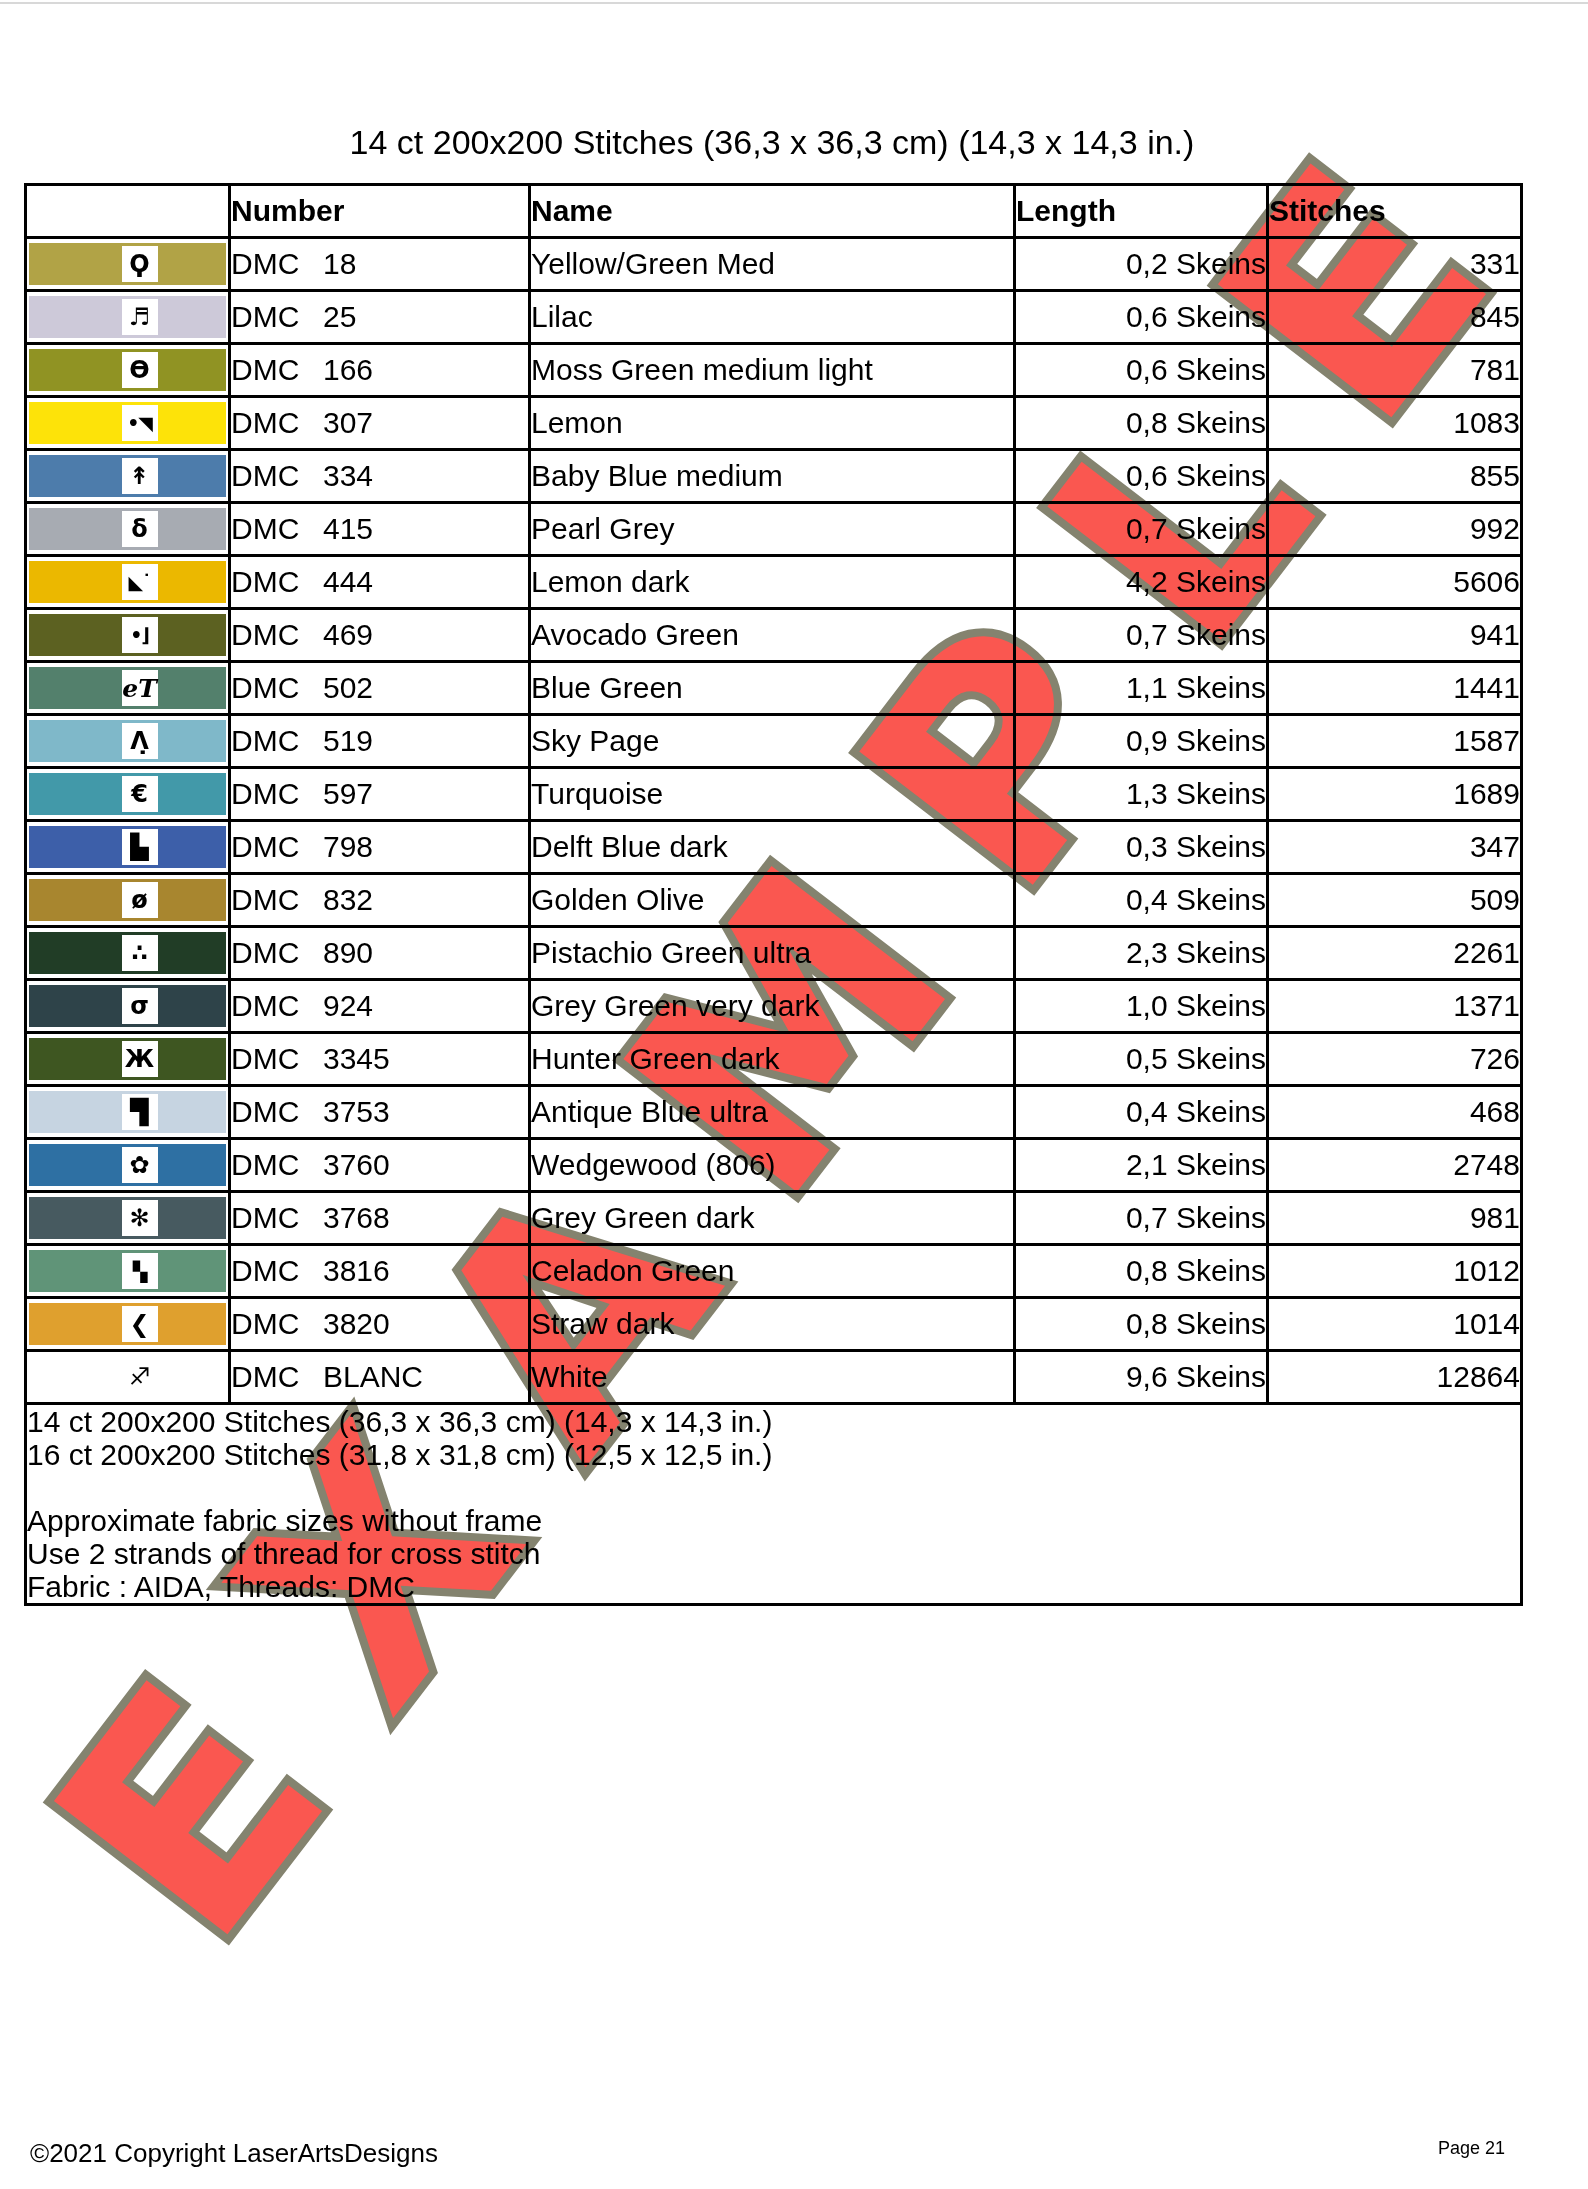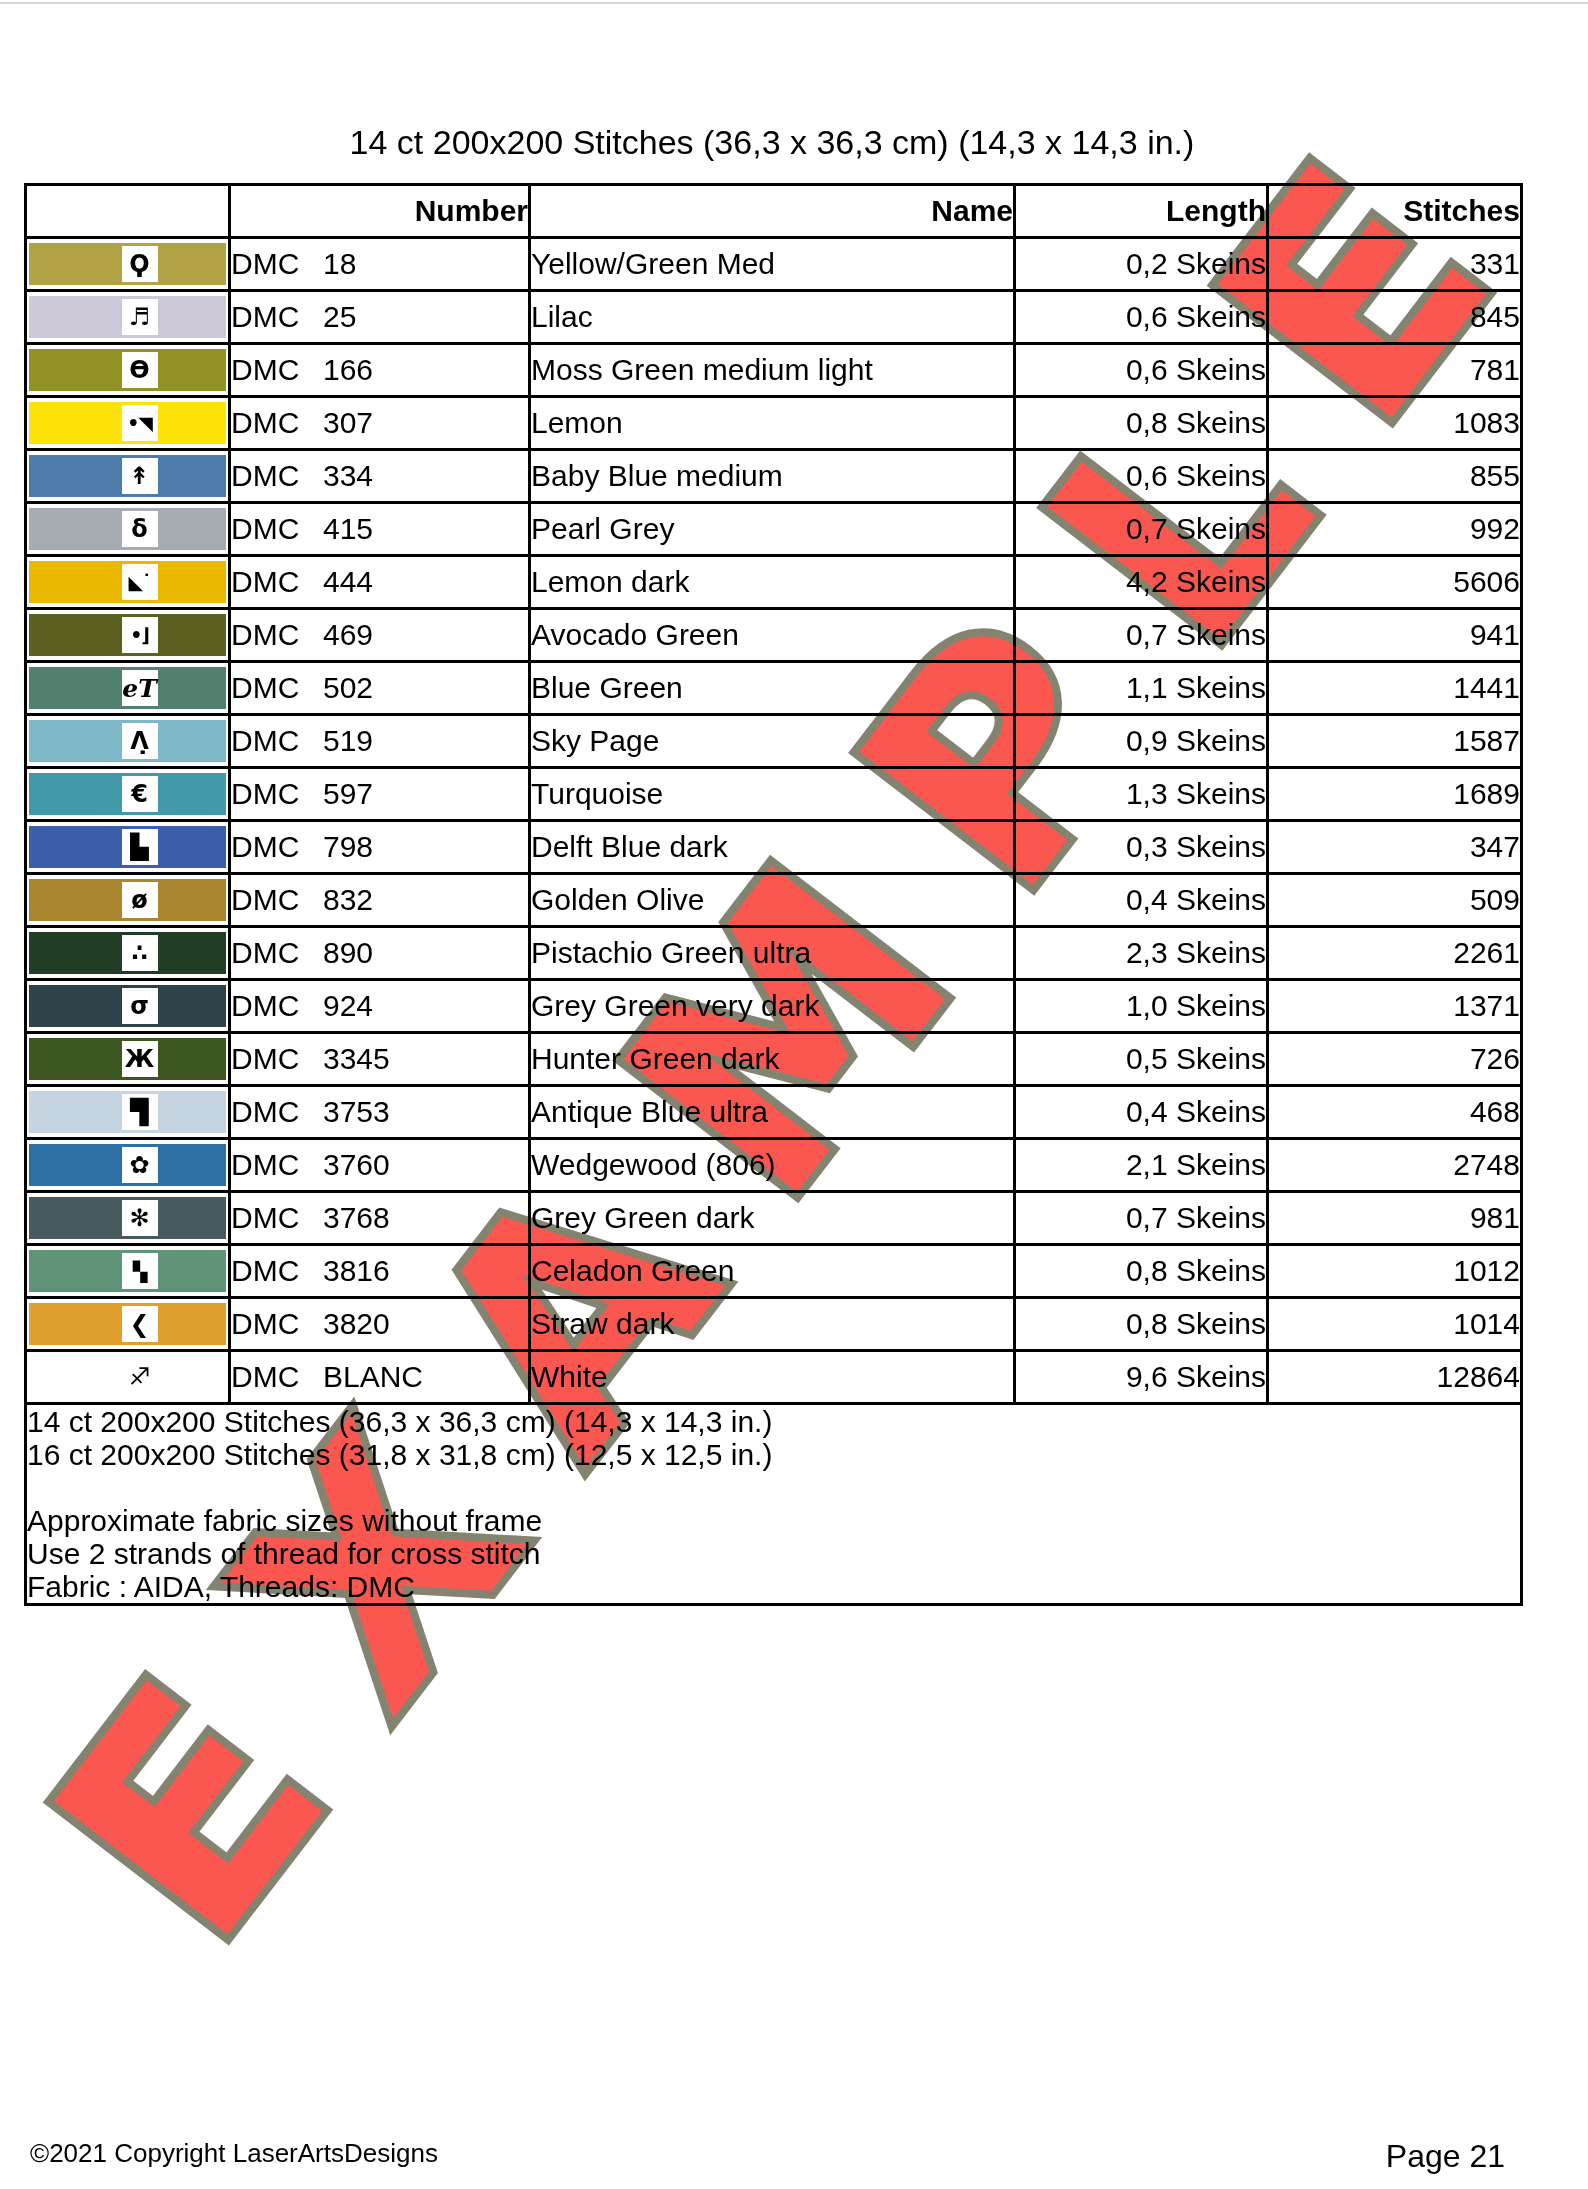--- a/index.html
+++ b/index.html
@@ -14,38 +14,38 @@
              letter-spacing:89px;paint-order:stroke fill;user-select:none;}
   .content{position:relative;z-index:2;}
 
   .doc-title{position:absolute;left:24px;top:122px;width:1496px;text-align:center;
              font-size:34px;line-height:40px;}
 
   table.key{position:absolute;left:24px;top:183px;width:1496px;border-collapse:collapse;
             table-layout:fixed;}
   table.key td,table.key th{border:3px solid #000;padding:0;font-size:30px;vertical-align:middle;
             height:50px;overflow:hidden;}
-  th{text-align:right;font-weight:bold;padding-left:12px;}
+  th{text-align:left;font-weight:bold;padding-left:12px;}
   td.sym-cell{position:relative;}
   .swatch{position:absolute;left:2px;right:2px;top:4px;bottom:4px;}
   .symbox{position:absolute;left:56%;top:50%;transform:translate(-50%,-50%);
           width:36px;height:36px;background:#fff;display:flex;align-items:center;justify-content:center;
           font-family:"DejaVu Sans",sans-serif;font-weight:bold;font-size:24px;line-height:1;color:#000;}
   .sym-sm{font-size:19px;letter-spacing:-1px;}
   .sym-script{font-family:"DejaVu Serif",serif;font-style:italic;font-weight:bold;font-size:25px;text-align:right;}
   td.num-cell{padding-left:14px;margin-left:12px;}
   .dmc-brand{display:inline-block;width:92px;}
   td.name-cell{padding-left:14px;}
   td.len-cell{text-align:right;padding-right:8px;}
   td.st-cell{text-align:right;padding-right:12px;}
   td.notes-cell{vertical-align:top;padding:8px 0 0 12px;height:208px;}
   .note-line{font-size:30px;line-height:33px;min-height:33px;white-space:pre;}
 
   .copyright{position:absolute;left:30px;top:2138px;font-size:26px;}
-  .page-num{position:absolute;right:83px;top:2138px;font-size:32px;margin-left:47px;}
+  .page-num{position:absolute;right:83px;top:2138px;font-size:18px;margin-left:47px;}
 </style>
 </head>
 <body>
 
 <div class="page">
   <div class="top-edge"></div>
 
   <div class="watermark" style="color: rgb(250, 87, 80); -webkit-text-stroke: 16px rgb(132, 131, 111);">EXAMPLE</div>
 
   <div class="content">

